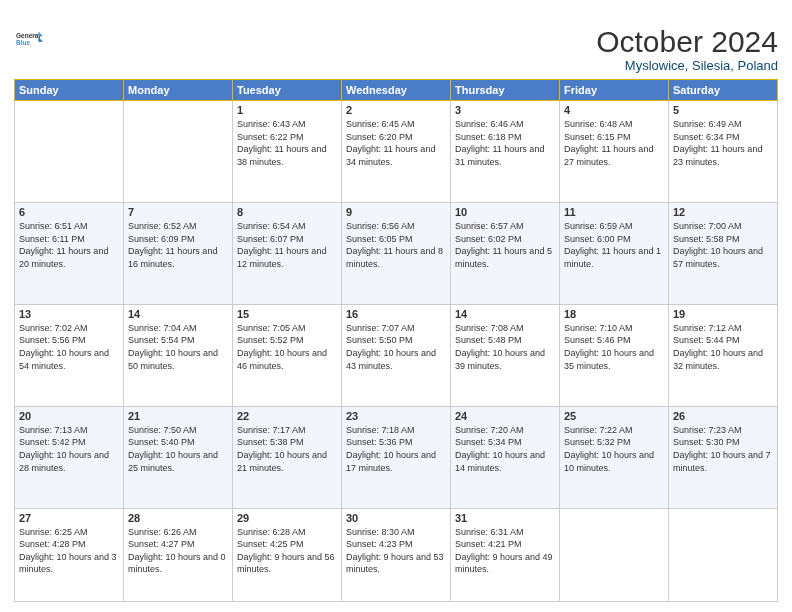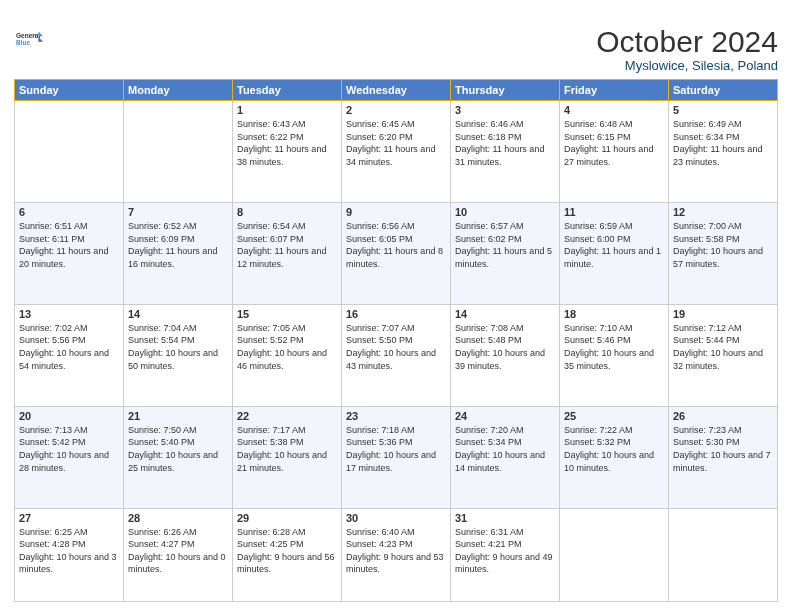--- a/index.html
+++ b/index.html
@@ -308,21 +308,21 @@
             <span class="cell-line">Daylight: 10 hours and 0 minutes.</span>
           </td>
           <td>
             <span class="day-number">29</span>
             <span class="cell-line">Sunrise: 6:28 AM</span>
             <span class="cell-line">Sunset: 4:25 PM</span>
             <span class="cell-line">Daylight: 9 hours and 56 minutes.</span>
           </td>
           <td>
             <span class="day-number">30</span>
-            <span class="cell-line">Sunrise: 6:40 AM</span>
+            <span class="cell-line">Sunrise: 8:30 AM</span>
             <span class="cell-line">Sunset: 4:23 PM</span>
             <span class="cell-line">Daylight: 9 hours and 53 minutes.</span>
           </td>
           <td>
             <span class="day-number">31</span>
             <span class="cell-line">Sunrise: 6:31 AM</span>
             <span class="cell-line">Sunset: 4:21 PM</span>
             <span class="cell-line">Daylight: 9 hours and 49 minutes.</span>
           </td>
           <td class="empty-cell"></td>

